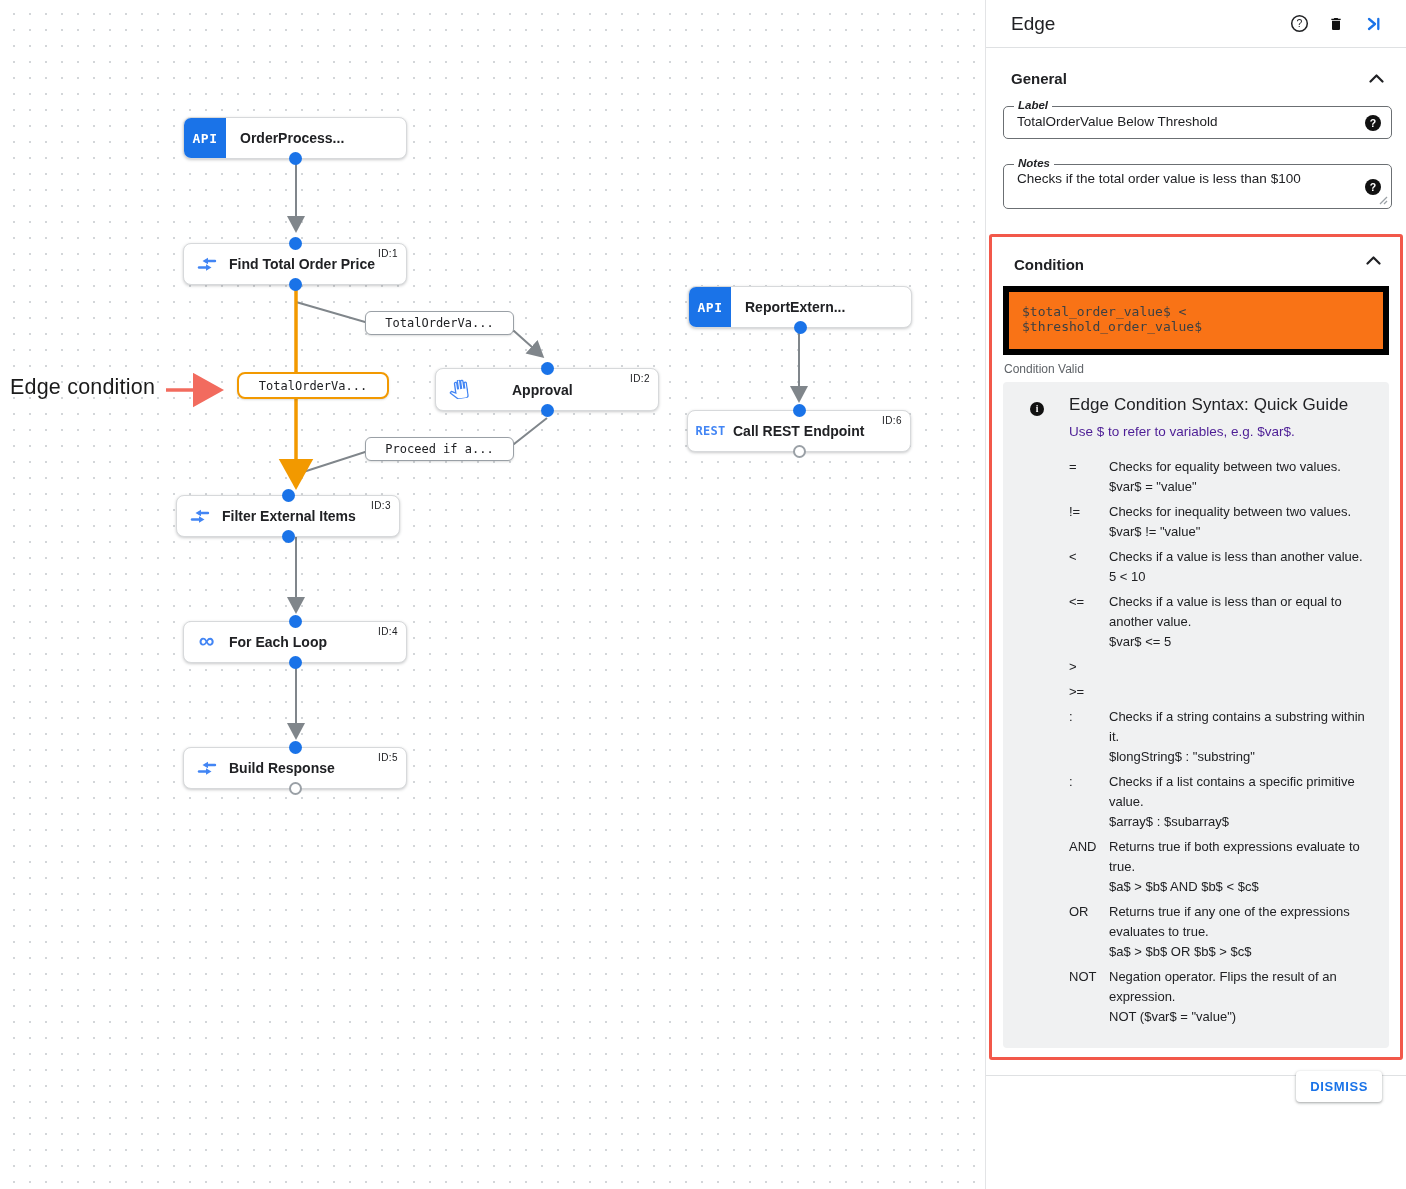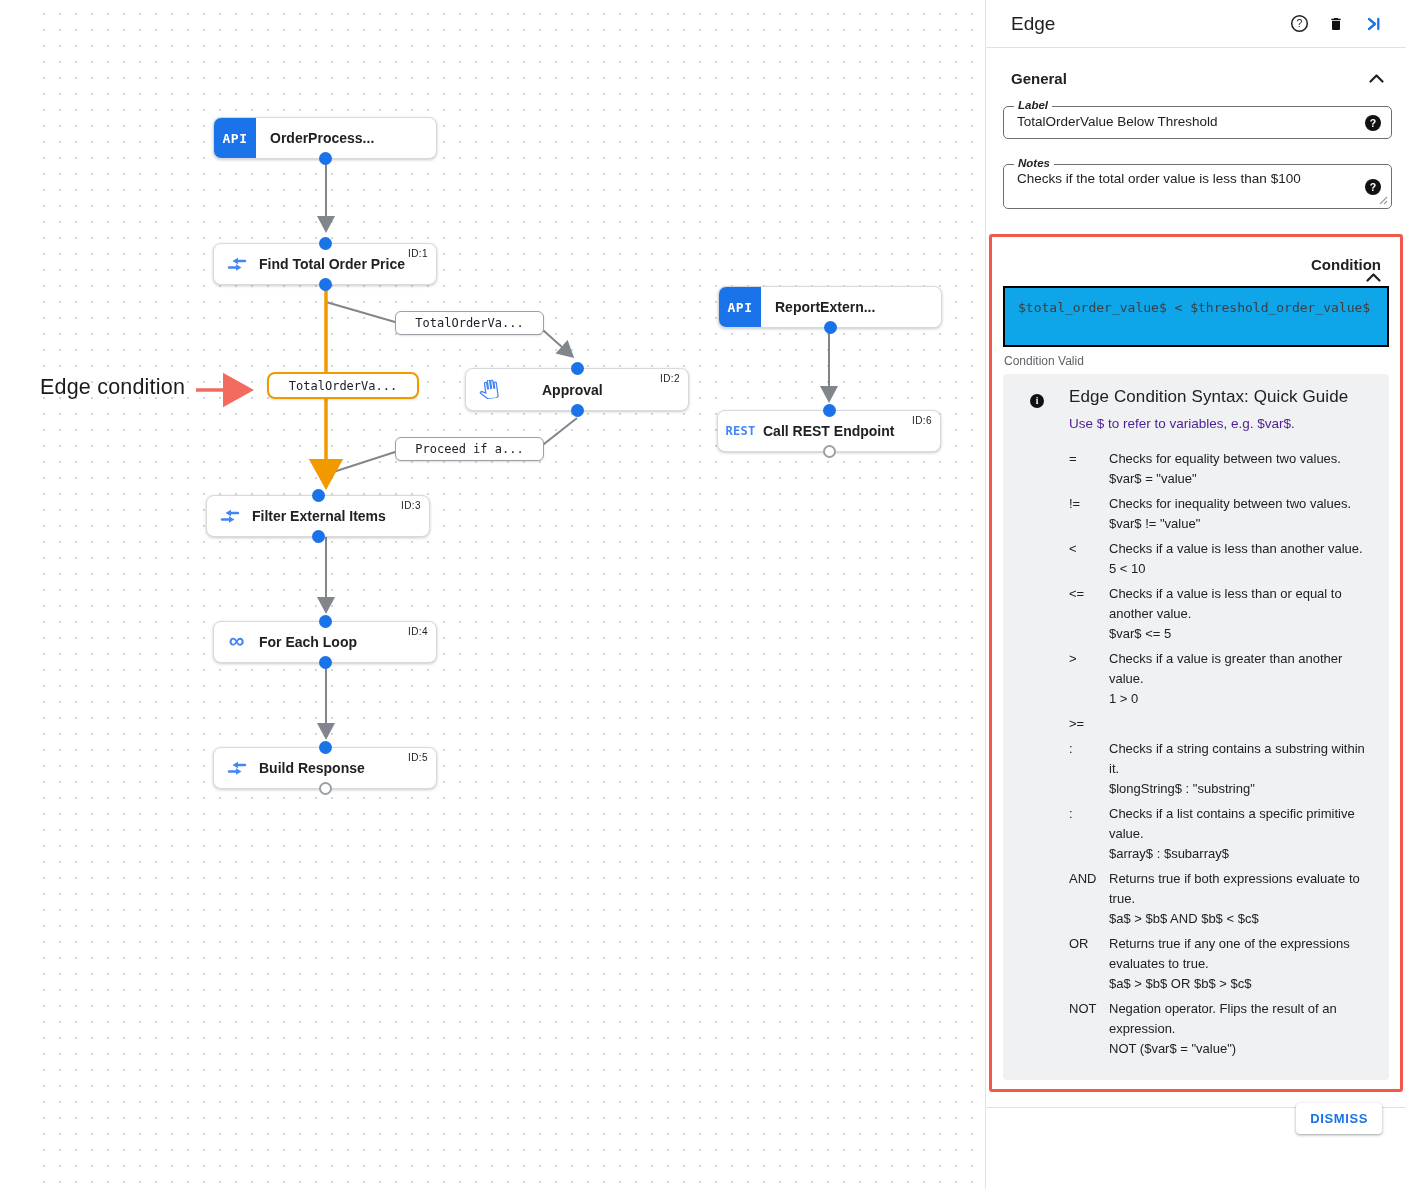--- a/index.html
+++ b/index.html
@@ -1,20 +1,20 @@
 <!DOCTYPE html>
 <html><head>
 <meta charset="utf-8">
 <style>
   * { margin:0; padding:0; box-sizing:border-box; }
   html,body { width:1406px; height:1189px; background:#fff; font-family:"Liberation Sans", sans-serif; color:#202124; overflow:hidden; }
   .stage { position:relative; width:1406px; height:1189px; }
 
   
-  .canvas { position:absolute; left:0; top:0; width:985px; height:1189px; background:#fff;margin-left:30px; }
+  .canvas { position:absolute; left:0; top:0; width:985px; height:1189px; background:#fff; }
   .grid { position:absolute; left:0; top:0; width:975px; height:1185px;
           background-image: radial-gradient(#d3d6d9 1.1px, transparent 1.3px);
           background-size:16px 16px; background-position:6px 6px; }
   .edges { position:absolute; left:0; top:0; }
 
   .node { position:absolute; width:224px; height:42px; background:#fff; border:1px solid #d7d9db;
           border-radius:8px; box-shadow:0 1px 3px rgba(60,64,67,.28); display:flex; align-items:center; cursor:pointer; }
   .node-title { font-size:14px; font-weight:bold; color:#202124; white-space:nowrap; }
   .node-id { position:absolute; top:4px; right:8px; font-size:10px; letter-spacing:.4px; color:#202124; font-family:Liberation Sans, sans-serif; }
   .node-icon { width:45px; display:flex; align-items:center; justify-content:center; flex:none; }
@@ -50,22 +50,22 @@
   .q-circle { width:16px; height:16px; border-radius:50%; background:#111; color:#fff; font-size:10.5px; font-weight:bold; display:flex; align-items:center; justify-content:center; cursor:pointer; }
   .label-field { height:33px; }
   .label-field input { margin:7px 0 0 13px; }
   .label-field .qmark { top:8px; }
   .notes-field { height:45px; margin-top:25px; }
   .notes-field textarea { margin:6px 0 0 13px; height:32px; }
   .notes-field .qmark { top:14px; }
   .resize-handle { position:absolute; right:3px; bottom:3px; }
 
   .highlight-box { margin:25px 3px 0 3px; border:3px solid #f2584a; border-radius:3px; padding-bottom:9px; }
-  .cond-head { display:flex; align-items:flex-end; padding:0 19px 0 22px; margin-top:19px; height:26px;flex-direction:column; }
-  .cond-code { margin:4px 11px 0 11px; height:61px; border:2px solid #000000; background:#0ea5e9;
+  .cond-head { display:flex; align-items:flex-start; padding:0 19px 0 22px; margin-top:19px; height:26px; }
+  .cond-code { margin:4px 11px 0 11px; height:69px; border:6px solid #000000; background:#f97316;
                font-family:"DejaVu Sans Mono", monospace; font-size:13px; color:#3c4043; padding:12px 13px; cursor:text; }
   .cond-status { margin:7px 11px 0 12px; font-size:12px; color:#5f6368; }
 
   .guide { position:relative; margin:6px 11px 0 11px; background:#f0f1f2; border-radius:4px; padding:13px 12px 16px 66px; }
   .info-icon { position:absolute; left:27px; top:20px; width:14px; height:14px; border-radius:50%; background:#111; color:#fff;
                font-size:9.5px; font-weight:bold; display:flex; align-items:center; justify-content:center; font-family:"Liberation Serif", serif; }
   .guide-title { font-size:17px; color:#202124; letter-spacing:.1px; }
   .guide-intro { font-size:13.5px; color:#4c1d95; margin-top:9px; }
   .guide-rows { margin-top:18px; }
   .g-row { display:flex; margin-bottom:5px; }
@@ -299,24 +299,20 @@
             </div>
           <div class="g-row">
               <div class="g-op">&lt;=</div>
               <div class="g-right">
                 <div>Checks if a value is less than or equal to another value.</div>
                 <div>$var$ &lt;= 5</div>
               </div>
             </div>
           <div class="g-row">
               <div class="g-op">&gt;</div>
-              <div class="g-right">
-                <div>Checks if a value is greater than another value.</div>
-                <div>1 &gt; 0</div>
-              </div>
             </div>
           <div class="g-row">
               <div class="g-op">&gt;=</div>
             </div>
           <div class="g-row">
               <div class="g-op">:</div>
               <div class="g-right">
                 <div>Checks if a string contains a substring within it.</div>
                 <div>$longString$ : "substring"</div>
               </div>

